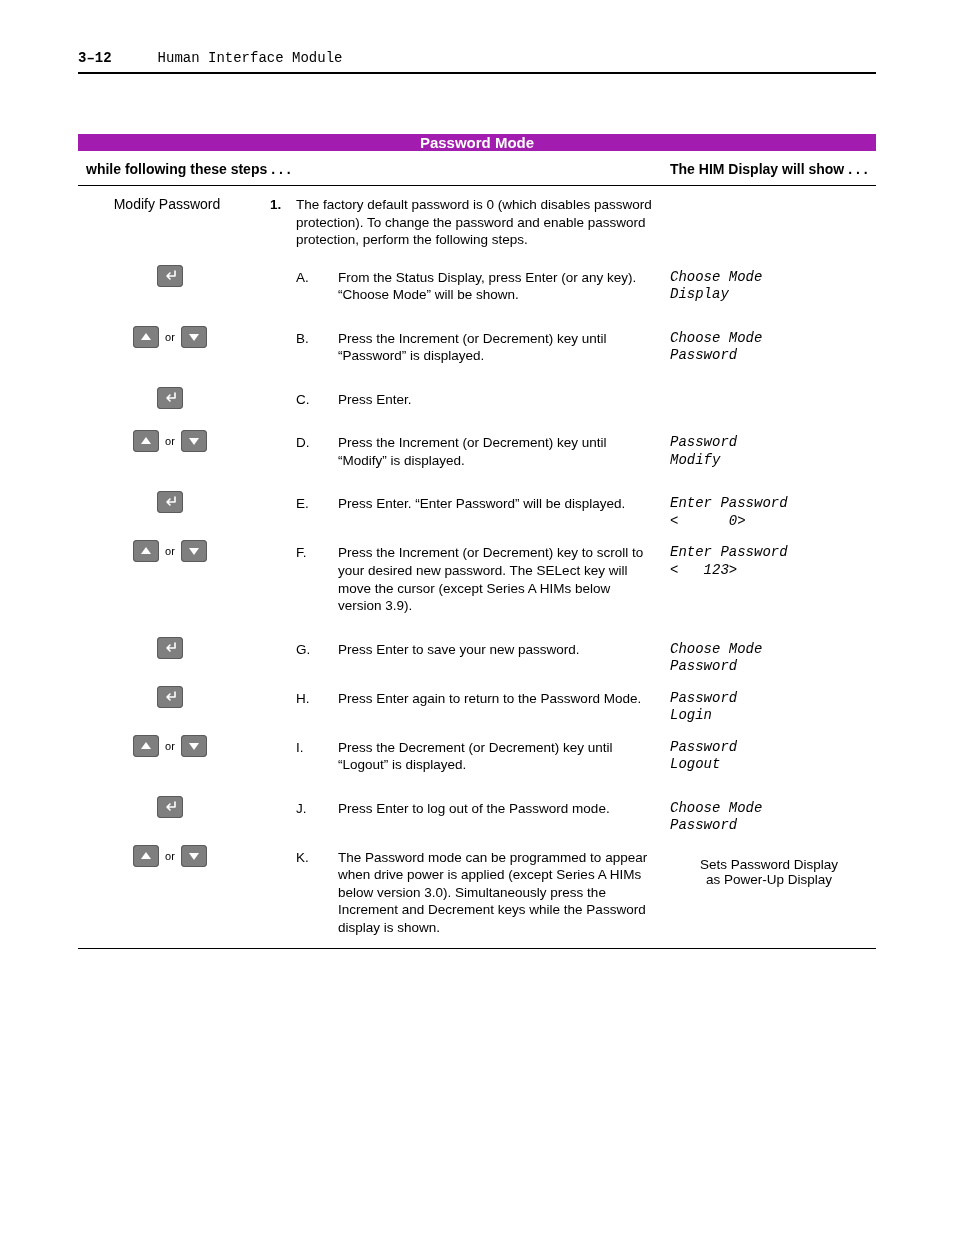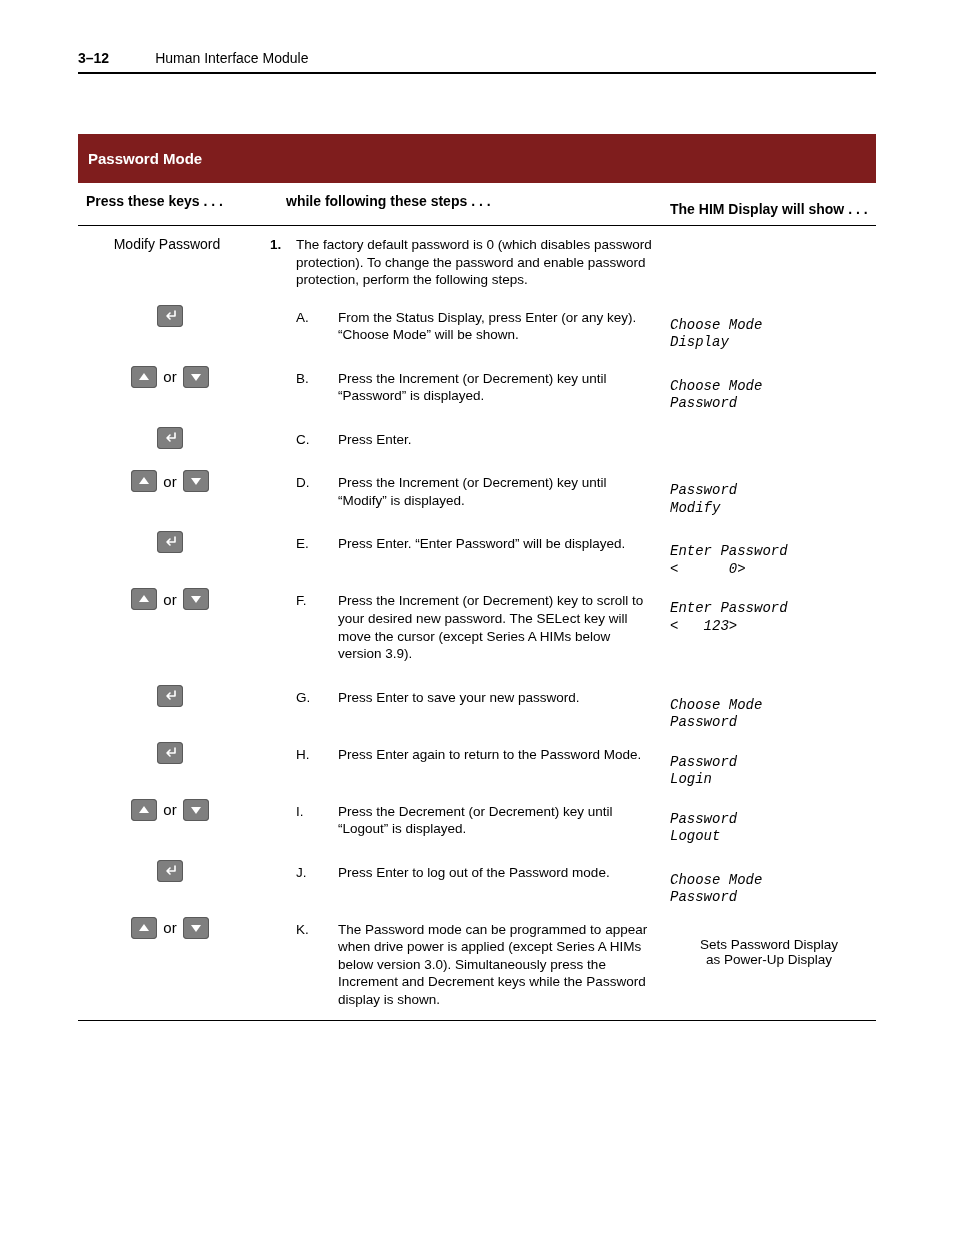--- a/index.html
+++ b/index.html
@@ -11,44 +11,46 @@
     width: 954px;
   }
   .page {
     padding: 50px 78px 60px 78px;
   }
   .running-head {
     display: flex;
     align-items: baseline;
     font-size: 14px;
     margin-bottom: 6px;
+    font-family: Liberation Mono, monospace;
   }
   .running-head .pagenum { font-weight: bold; margin-right: 46px; }
   .hr-heavy { border: none; border-top: 2px solid #000; margin: 0 0 60px 0; }
   .hr-thin  { border: none; border-top: 1px solid #000; margin: 0; }
 
   .section-bar {
-    background: #7f1d1d;
+    background: #a21caf;
     color: #fff;
     font-weight: bold;
     font-size: 15px;
-    padding: 16px 10px;
+    padding: 0 10px;
+    text-align: center;
   }
   .col-head-row {
     display: flex;
     border-bottom: 1.5px solid #000;
   }
   .col-head-row > div {
     padding: 10px 8px 8px 8px;
     font-weight: bold;
     font-size: 14px;
   }
   .col1 { width: 184px; flex: 0 0 184px; }
   .col2 { flex: 1 1 auto; }
-  .col3 { width: 198px; flex: 0 0 198px; margin-top: 8px; }
+  .col3 { width: 198px; flex: 0 0 198px; }
 
   .body-row {
     display: flex;
     align-items: flex-start;
   }
   .body-row .col1 { text-align: center; }
   .body-row .col2 { padding: 0 8px; }
   .body-row .col3 { padding: 0 8px; }
 
   .row-title {
@@ -87,38 +89,37 @@
   }
   .bold-disp { font-weight: normal; font-size: 13.5px; padding-top: 22px; text-align: center; }
 
   
   .keys { padding-top: 10px; display:flex; justify-content:center; align-items:center; gap:6px; }
   .key-btn {
     display:inline-block; width:26px; height:22px; border-radius:4px;
     background:#7f7f7f; position:relative; box-shadow: inset 0 0 0 1px #5a5a5a;
   }
   .key-btn svg { position:absolute; inset:0; margin:auto; }
-  .or { font-size:15px; }
+  .or { font-size:11px; }
 
 </style>
 </head>
 <body>
 
 <div class="page">
 
   <div class="running-head">
     <span class="pagenum">3–12</span>
     <span>Human Interface Module</span>
   </div>
   <hr class="hr-heavy">
 
   <div class="section-bar">Password Mode</div>
 
   <div class="col-head-row">
-    <div class="col1">Press these keys . . .</div>
     <div class="col2">while following these steps . . .</div>
     <div class="col3">The HIM Display will show . . .</div>
   </div>
 
   <div id="proc-body">
       <div class="body-row">
         <div class="col1">
           <div class="row-title">Modify Password</div>
         </div>
         <div class="col2">

